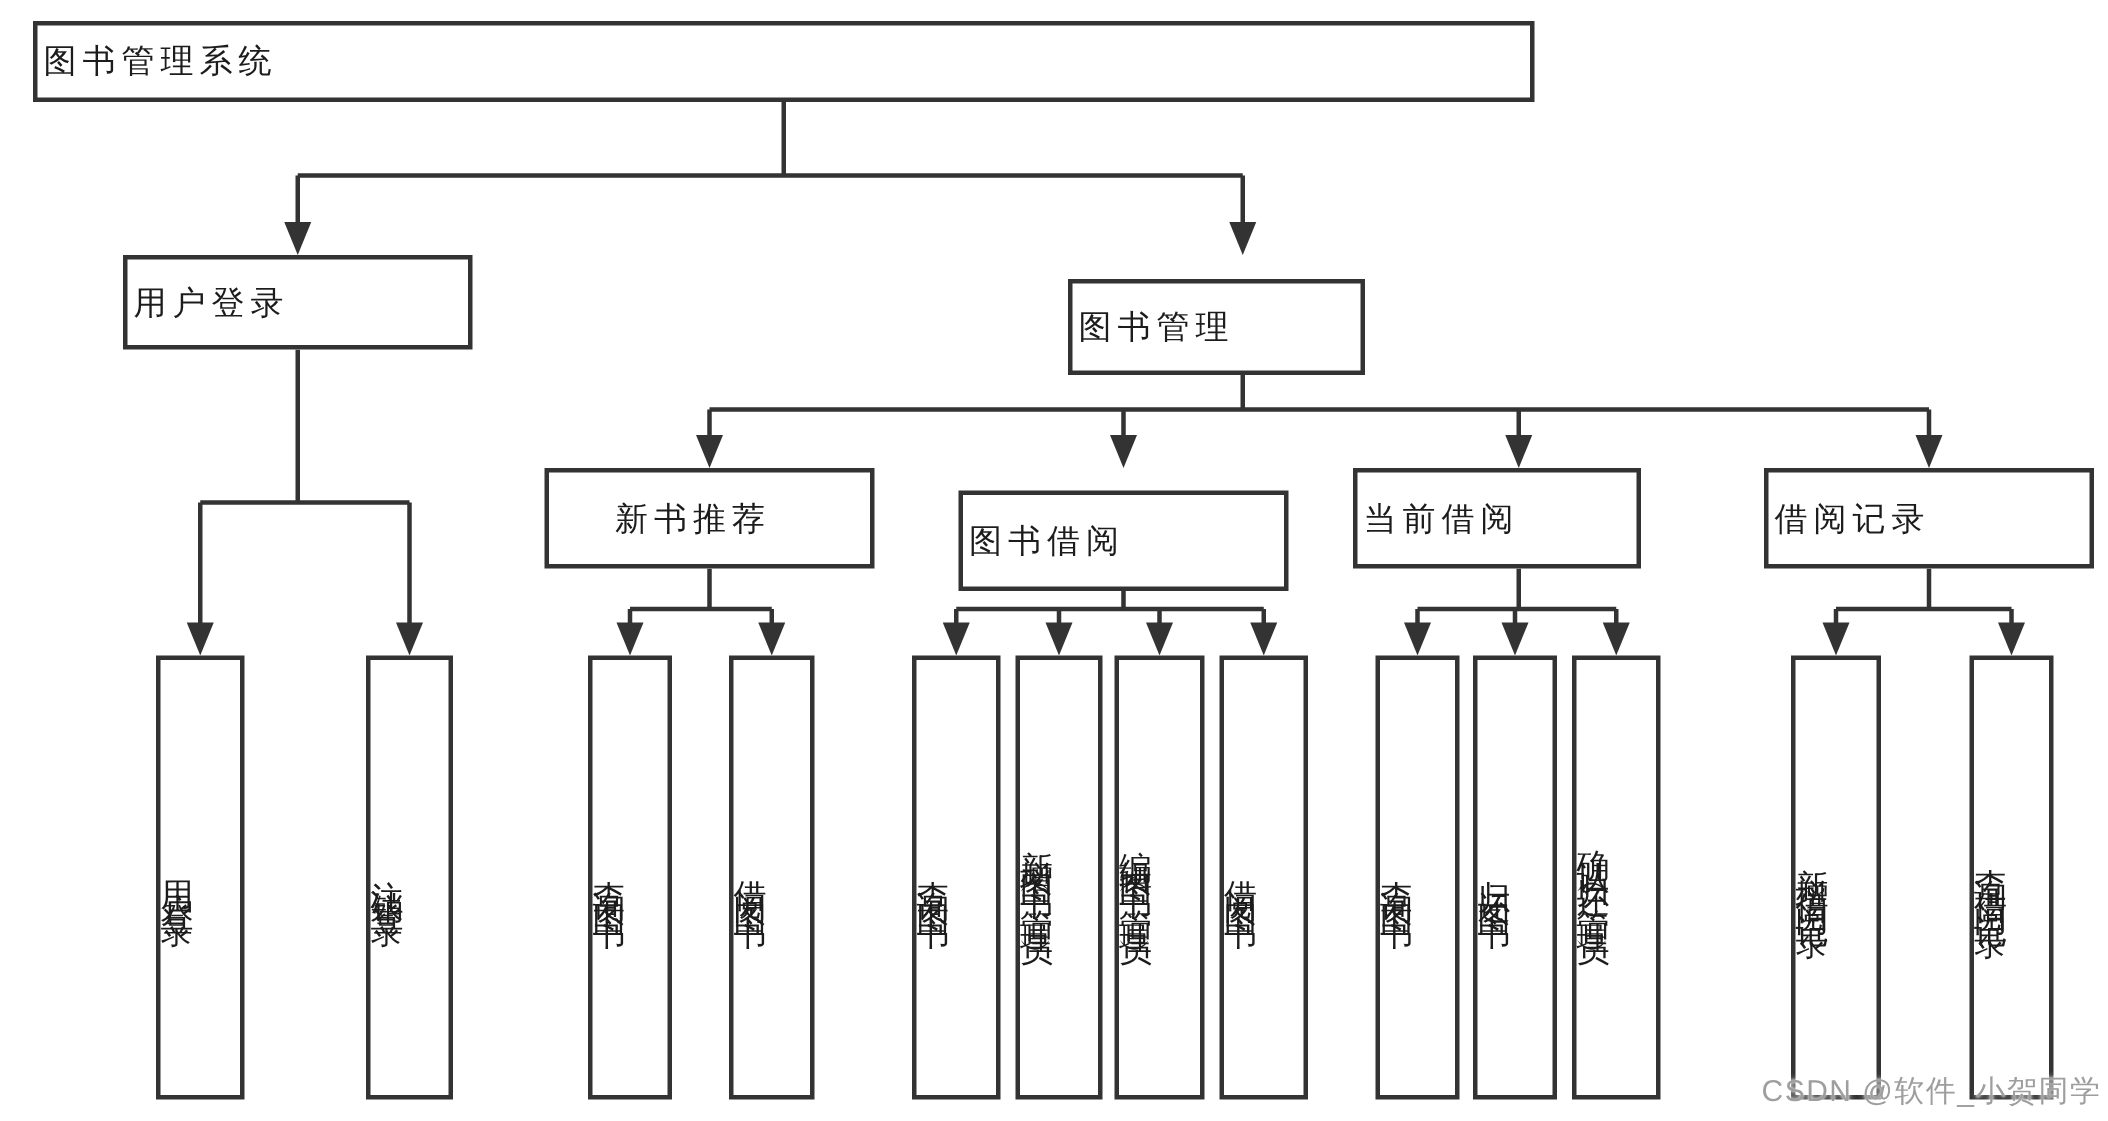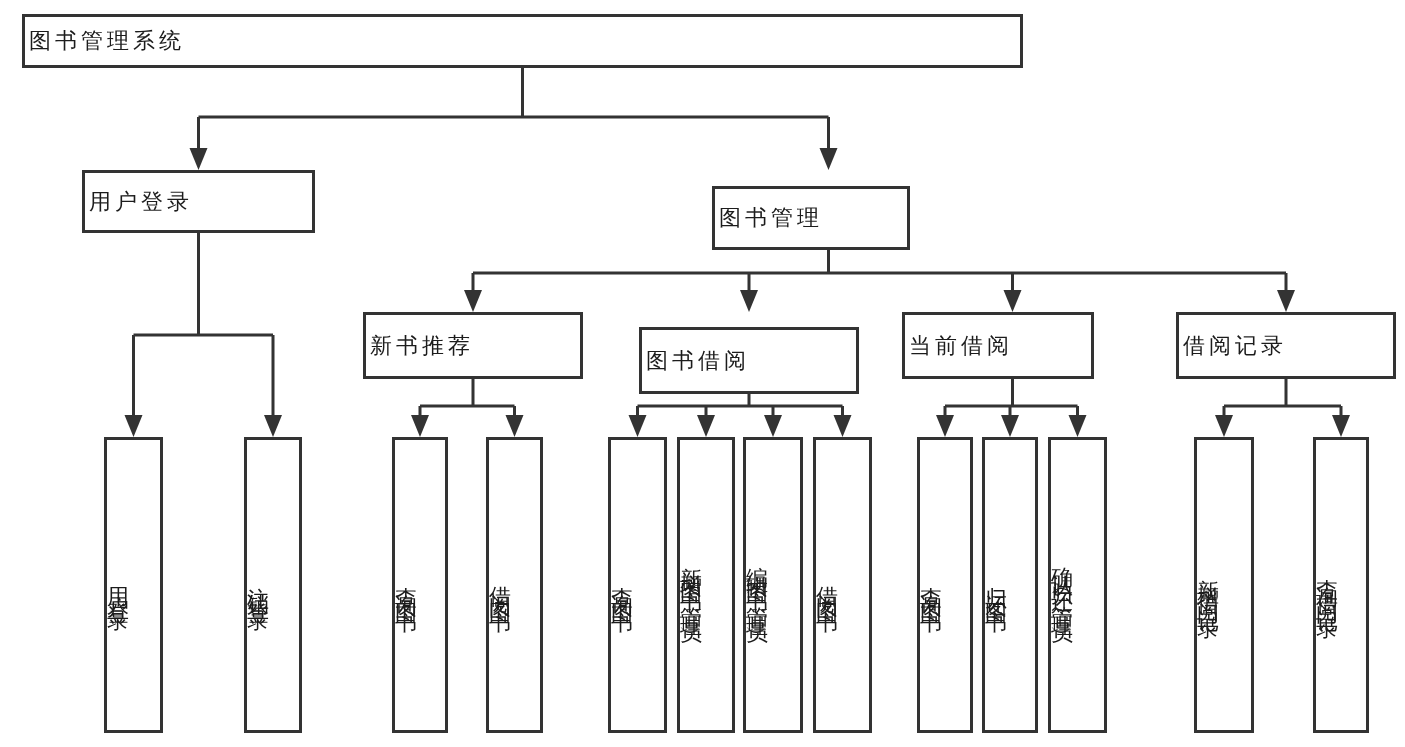--- a/index.html
+++ b/index.html
@@ -94,21 +94,21 @@
     <span class="lbl">图书管理系统</span>
   </div>
 
   <div class="node" style="left:82px; top:170px; width:233px; height:63px;">
     <span class="lbl">用户登录</span>
   </div>
   <div class="node" style="left:712px; top:169px; width:198px; height:64px;margin-top:17px;">
     <span class="lbl">图书管理</span>
   </div>
 
-  <div class="node" style="left:363px; top:312px; width:220px; height:67px;">
+  <div class="node" style="left:363px; top:312px; width:220px; height:67px;padding-left:40px;">
     <span class="lbl">新书推荐</span>
   </div>
   <div class="node" style="left:639px; top:312px; width:220px; height:67px;margin-top:15px;">
     <span class="lbl">图书借阅</span>
   </div>
   <div class="node" style="left:902px; top:312px; width:192px; height:67px;">
     <span class="lbl">当前借阅</span>
   </div>
   <div class="node" style="left:1176px; top:312px; width:220px; height:67px;">
     <span class="lbl">借阅记录</span>
@@ -151,13 +151,14 @@
     <span class="lbl">确认归还（管理员）</span>
   </div>
 
   <div class="node leaf" style="left:1194px; top:437px; width:60px; height:296px;">
     <span class="lbl">新增借阅记录</span>
   </div>
   <div class="node leaf" style="left:1313px; top:437px; width:56px; height:296px;">
     <span class="lbl">查询借阅记录</span>
   </div>
 
+  <div class="watermark">CSDN @软件_小贺同学</div>
 </div>
 
 </body></html>

